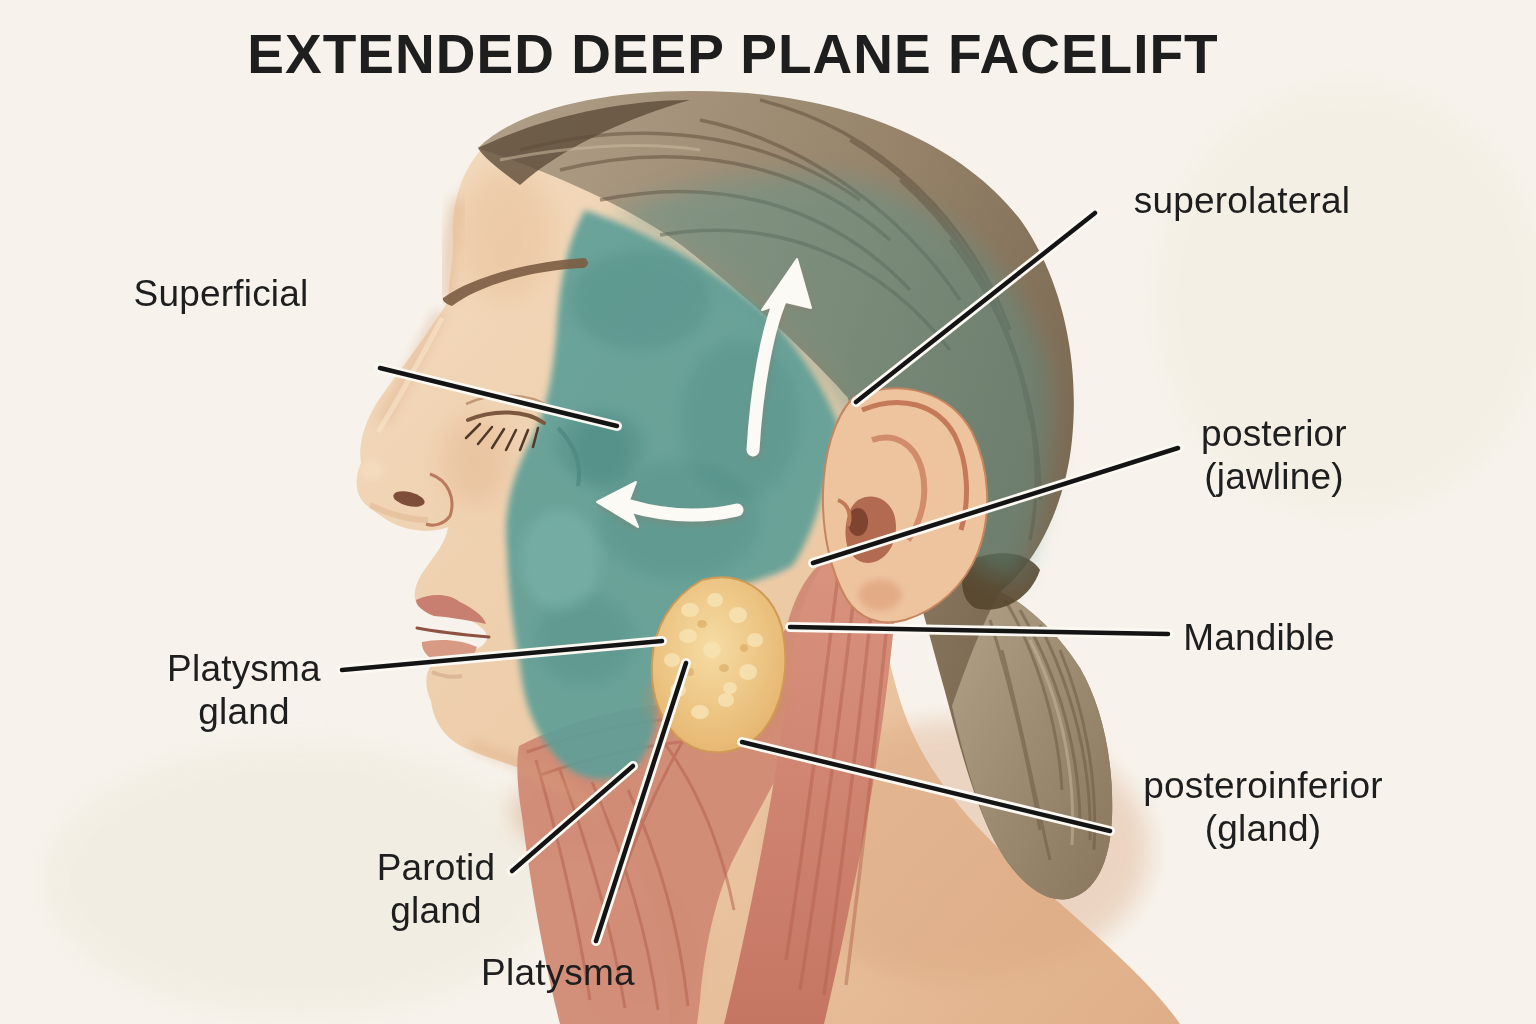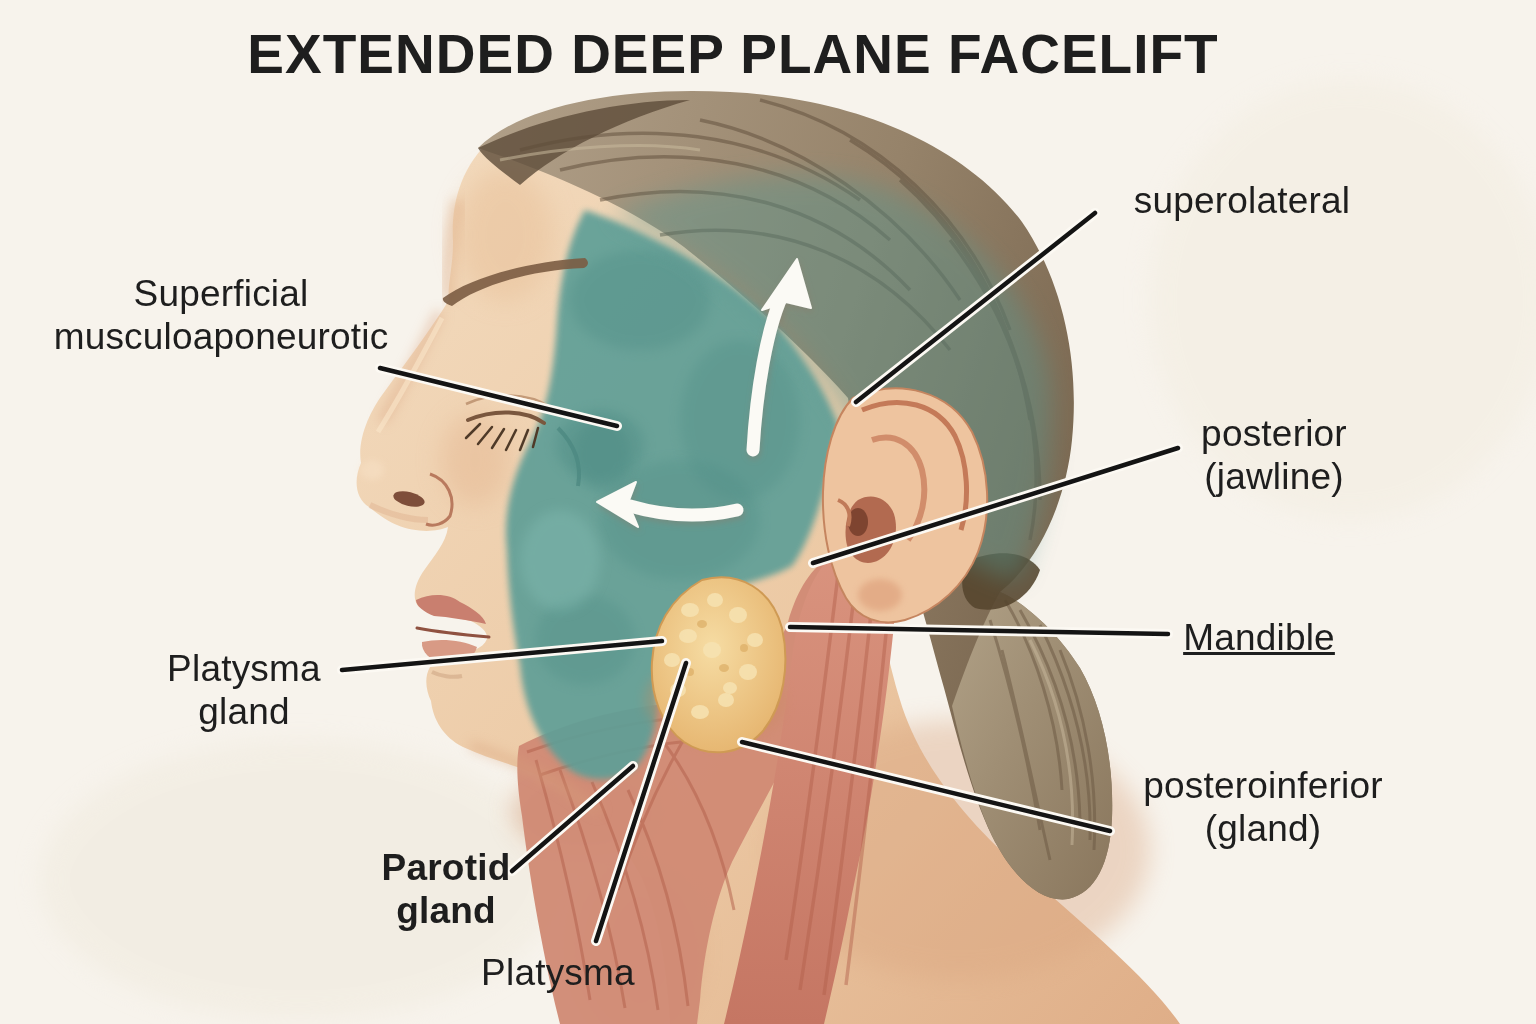--- a/index.html
+++ b/index.html
@@ -293,41 +293,40 @@
           <line x1="596" y1="941" x2="686" y2="663" fill="none" stroke-linecap="round" stroke="var(--line)" stroke-width="4.5"></line>
         </g>
       </g>
   </svg>
 
   <h1 class="title">EXTENDED DEEP PLANE FACELIFT</h1>
 
   <div id="labels">
       <div class="label" style="left: 221px; top: 272px;">
         <div>Superficial</div>
-        <div>musculoaponeurotic</div>
       </div>
       <div class="label" style="left: 1222px; top: 179px; margin-left: 20px;">
         <div>superolateral</div>
       </div>
       <div class="label" style="left: 1274px; top: 412px;">
         <div>posterior</div>
         <div>(jawline)</div>
       </div>
-      <div class="label" style="left: 1259px; top: 616px; text-decoration: underline;">
+      <div class="label" style="left: 1259px; top: 616px;">
         <div>Mandible</div>
       </div>
       <div class="label" style="left: 1263px; top: 764px;">
         <div>posteroinferior</div>
         <div>(gland)</div>
       </div>
       <div class="label" style="left: 244px; top: 647px;">
         <div>Platysma</div>
         <div>gland</div>
       </div>
-      <div class="label" style="left: 446px; top: 846px; font-weight: bold;">
+      <div class="label" style="left: 436px; top: 846px;">
         <div>Parotid</div>
         <div>gland</div>
       </div>
       <div class="label" style="left: 558px; top: 951px;">
         <div>Platysma</div>
       </div>
     </div>
 </div>
 
 </body></html>

